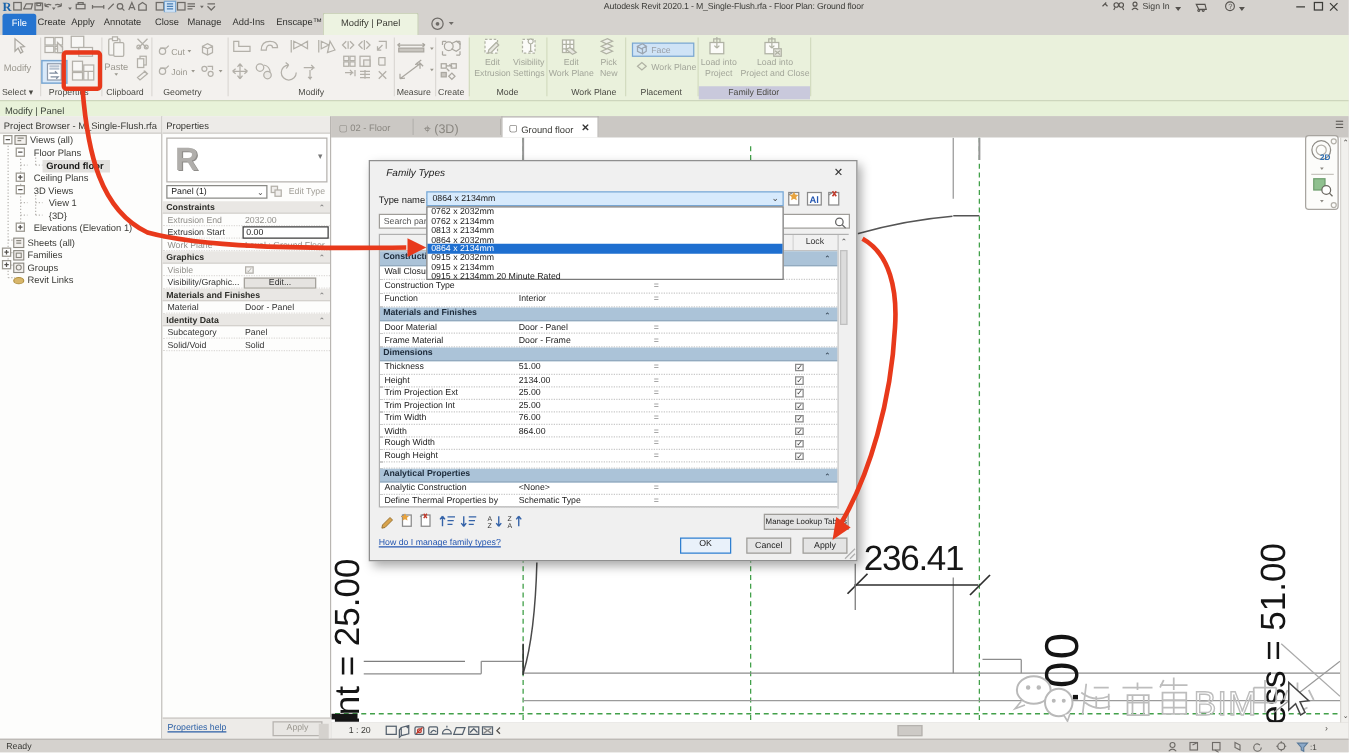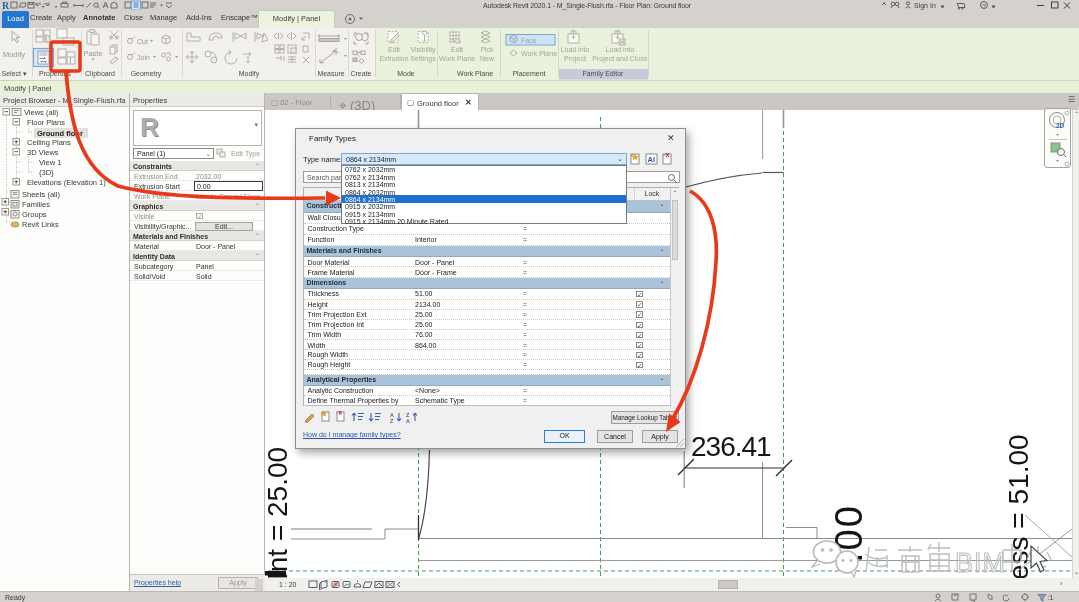--- a/index.html
+++ b/index.html
@@ -99,24 +99,24 @@
     </g>
     <text x="914" y="7.5" font-size="7" fill="#3c3c38">Sign In</text>
     <g stroke="#3c3c38" stroke-width="1" fill="none">
       <path d="M1037 5.5 h7"></path>
       <rect x="1051.5" y="2" width="6.5" height="6"></rect>
       <path d="M1064 2.5 l6 6 M1070 2.5 l-6 6"></path>
     </g>
   </svg>
   </div>
   <div id="tabrow">
-    <div id="filetab">Load</div>
+    <div id="filetab">File</div>
     <span class="mtab" style="left:30px;">Create</span>
     <span class="mtab" style="left:57px;">Apply</span>
-    <span class="mtab" style="left:83px;font-weight:bold;">Annotate</span>
+    <span class="mtab" style="left:83px;">Annotate</span>
     <span class="mtab" style="left:124px;">Close</span>
     <span class="mtab" style="left:150px;">Manage</span>
     <span class="mtab" style="left:186px;">Add-Ins</span>
     <span class="mtab" style="left:221px;">Enscape™</span>
     <div id="ctxtab">Modify | Panel</div>
     <svg width="30" height="14" style="position:absolute;left:344px;top:3px;">
       <circle cx="6" cy="6" r="4.5" fill="none" stroke="#6e6b67"></circle>
         <circle cx="6" cy="6" r="1.5" fill="#6e6b67"></circle>
       <path d="M15 4.5 l2 2.5 2-2.5 Z" fill="#6e6b67"></path>
     </svg>
@@ -449,21 +449,21 @@
     <div class="abs" style="left:0;top:481px;width:135px;height:17px;background:#edebe8;border-top:1px solid #c9c6c2;">
       <span class="abs" style="left:4px;top:4px;font-size:7px;color:#2b5fa5;text-decoration:underline;">Properties help</span>
       <div class="abs" style="left:88px;top:2px;width:40px;height:12px;background:#e8e6e3;border:1px solid #b6b3af;text-align:center;font-size:7px;line-height:10px;color:#9a978f;">Apply</div>
       <div class="abs" style="left:125px;top:4px;width:8px;height:13px;background:#d5d2ce;"></div>
     </div>
   </div>
   <div id="cv">
     <div id="cvtabs">
       <span class="abs" style="left:6px;top:4.5px;font-size:7.5px;color:#8a8781;">▢ 02 - Floor</span>
       <div class="abs" style="left:65px;top:2px;width:1px;height:13px;background:#b5b2ae;"></div>
-      <span class="abs" style="left:74px;top:4.5px;font-size:13px;color:#8a8781;">⌖ (3D)</span>
+      <span class="abs" style="left:74px;top:4.5px;font-size:10px;color:#8a8781;">⌖ (3D)</span>
       <div class="abs" style="left:135px;top:2px;width:1px;height:13px;background:#b5b2ae;"></div>
       <div class="abs" style="left:136px;top:0;width:78px;height:17px;background:#ffffff;border:1px solid #b5b2ae;border-bottom:none;">
         <span class="abs" style="left:5px;top:4px;font-size:7.5px;color:#55524e;">▢</span>
         <span class="abs" style="left:15px;top:4.5px;font-size:7.5px;color:#3a3a36;">Ground floor</span>
         <span class="abs" style="left:63px;top:3.5px;font-size:8px;color:#333;font-weight:bold;">✕</span>
       </div>
       <span class="abs" style="left:803px;top:2px;font-size:8px;color:#55524e;">☰</span>
     </div>
     <div id="cvwhite">
       <svg width="807" height="468" style="position:absolute;left:0;top:0;">
@@ -566,21 +566,21 @@
       </svg>
       <div class="abs" style="left:453px;top:2px;width:20px;height:9px;background:#cdcac6;border:1px solid #b5b2ae;"></div>
       <span class="abs" style="left:795px;top:2px;font-size:7px;color:#55524e;">›</span>
     </div>
     <div id="cvright">
       <span class="abs" style="left:1px;top:0px;font-size:6px;color:#55524e;">⌃</span>
       <span class="abs" style="left:1px;top:458px;font-size:6px;color:#55524e;">⌄</span>
     </div>
   </div>
   <div id="dlg">
-    <span class="abs" style="left:13px;top:5px;font-size:8px;color:#1a1a1a;">Family Types</span>
+    <span class="abs" style="left:13px;top:5px;font-size:8px;color:#1a1a1a;font-style:italic;">Family Types</span>
     <span class="abs" style="left:371px;top:4px;font-size:9px;color:#333;">✕</span>
     <span class="abs" style="left:7px;top:26px;font-size:7.5px;color:#222;">Type name:</span>
     <div class="abs" style="left:45px;top:23.5px;width:286px;height:12.5px;background:#d7eafc;border:1px solid #78a7d4;">
       <span class="abs" style="left:4px;top:2px;font-size:7px;color:#222;">0864 x 2134mm</span>
       <span class="abs" style="right:3px;top:1.5px;font-size:7px;color:#444;">⌄</span>
     </div>
     <svg width="50" height="14" style="position:absolute;left:333px;top:23px;">
       <rect x="2" y="2" width="8" height="10" fill="#fff" stroke="#8a8a8a"></rect>
         <path d="M2 4 l3-2" stroke="#8a8a8a" fill="none"></path>
       <path d="M3.5 1.5 l1.2 2.6 2.8 0.3 -2 1.9 0.5 2.8 -2.5-1.3 -2.5 1.3 0.5-2.8 -2-1.9 2.8-0.3 Z" fill="#e8a33d" transform="translate(3,0) scale(0.9)"></path>

